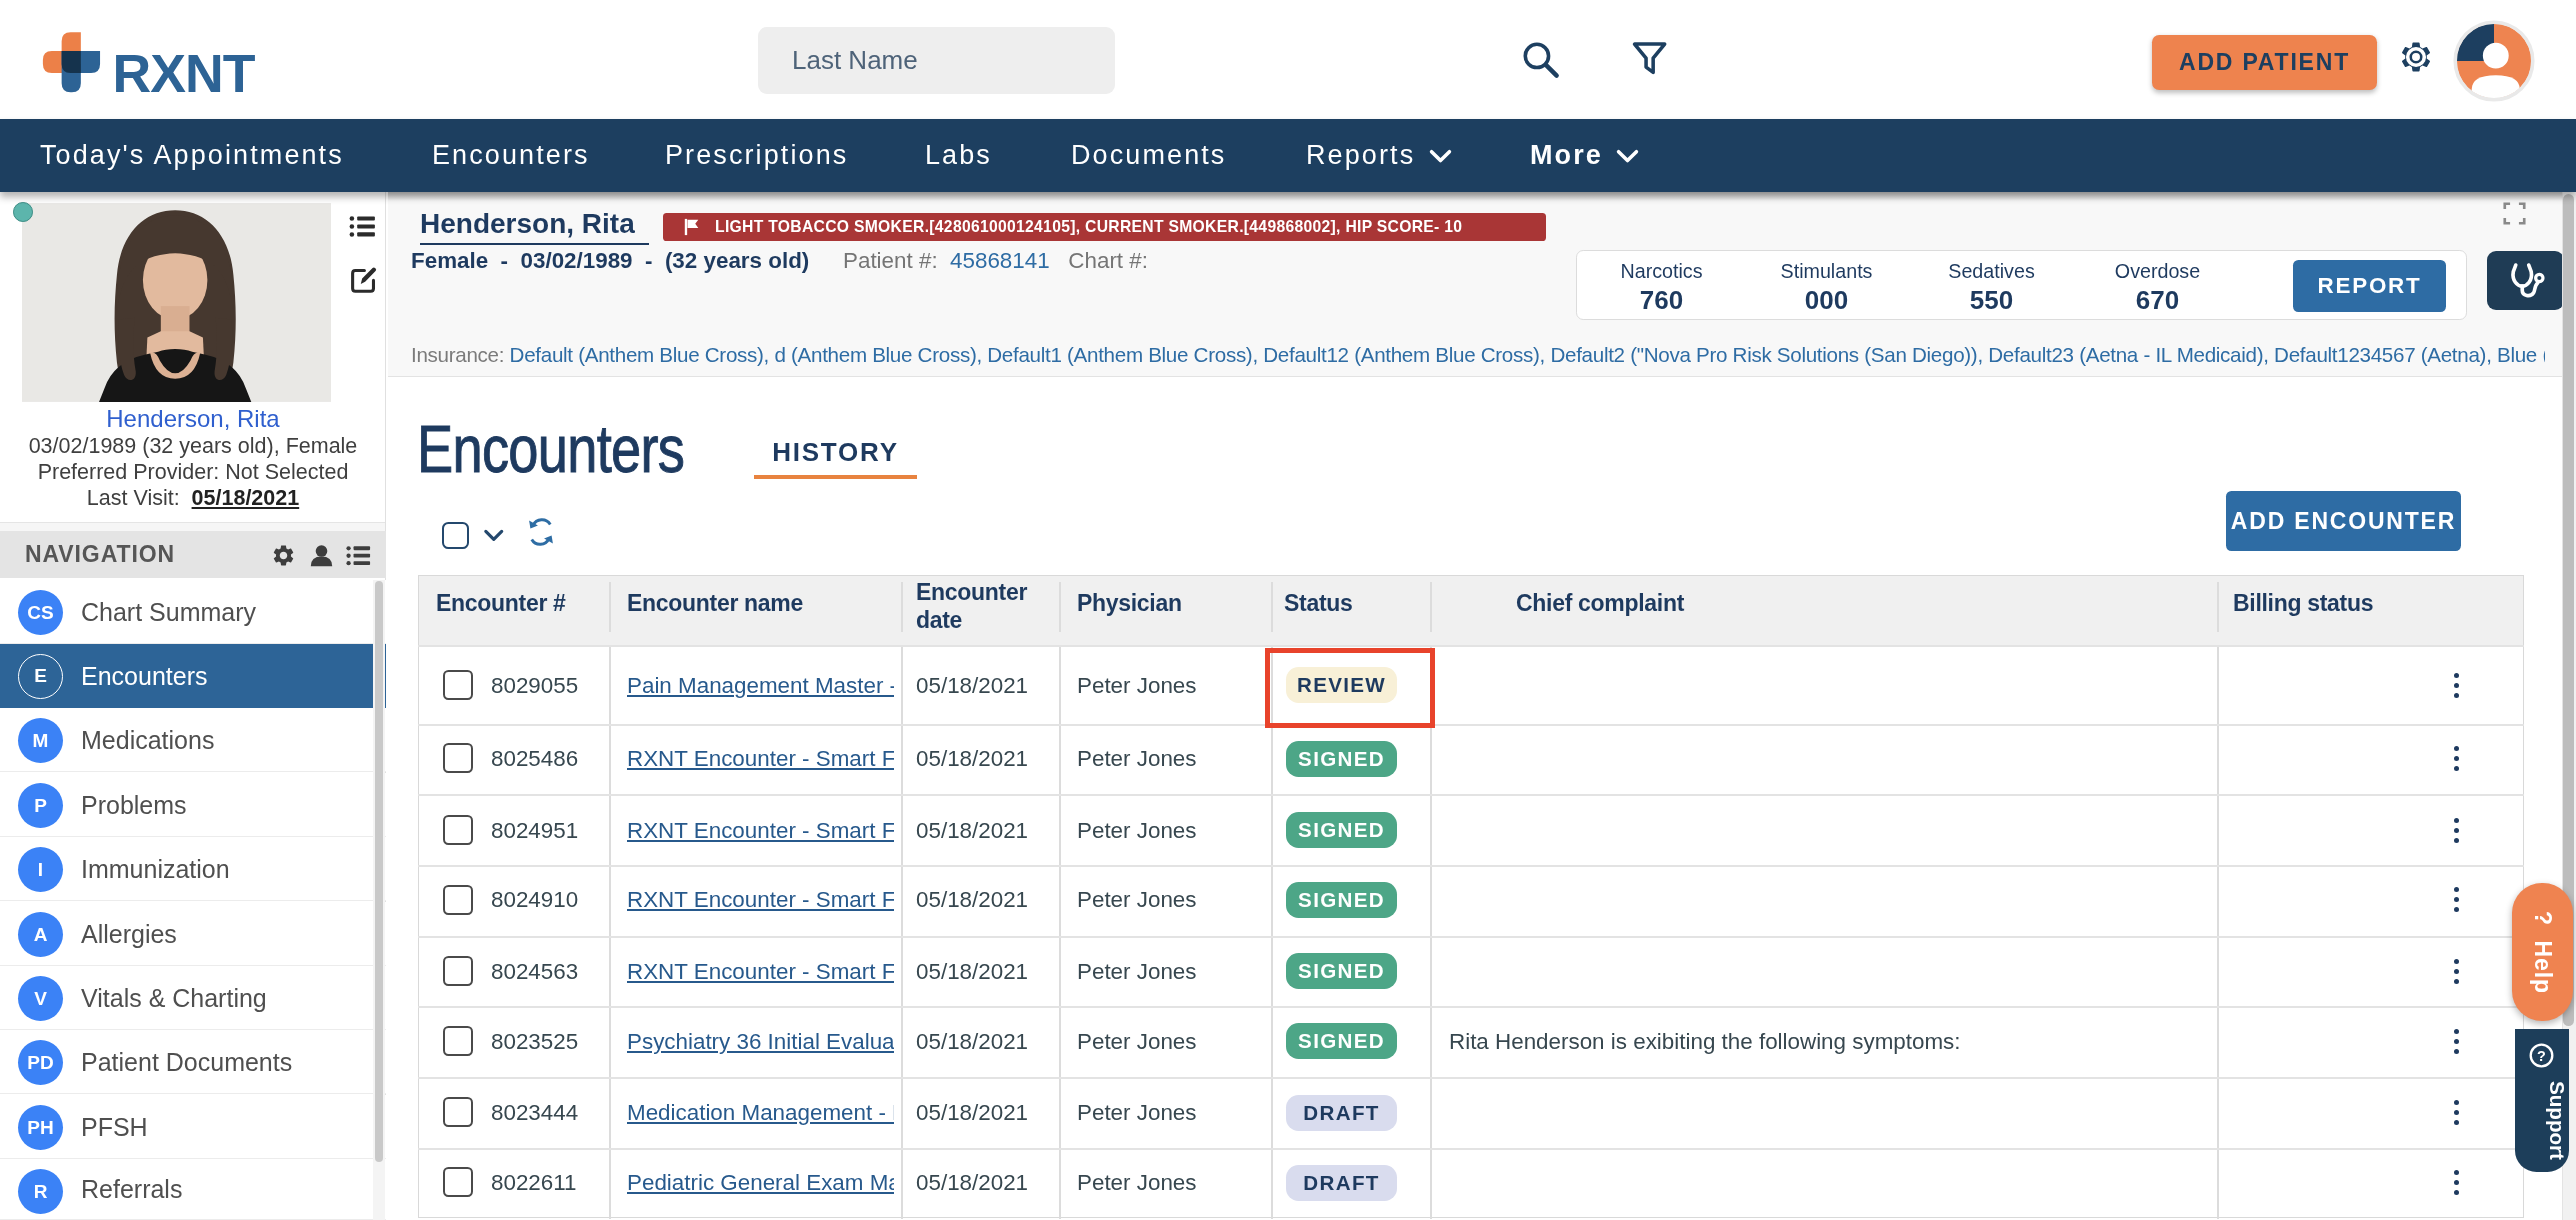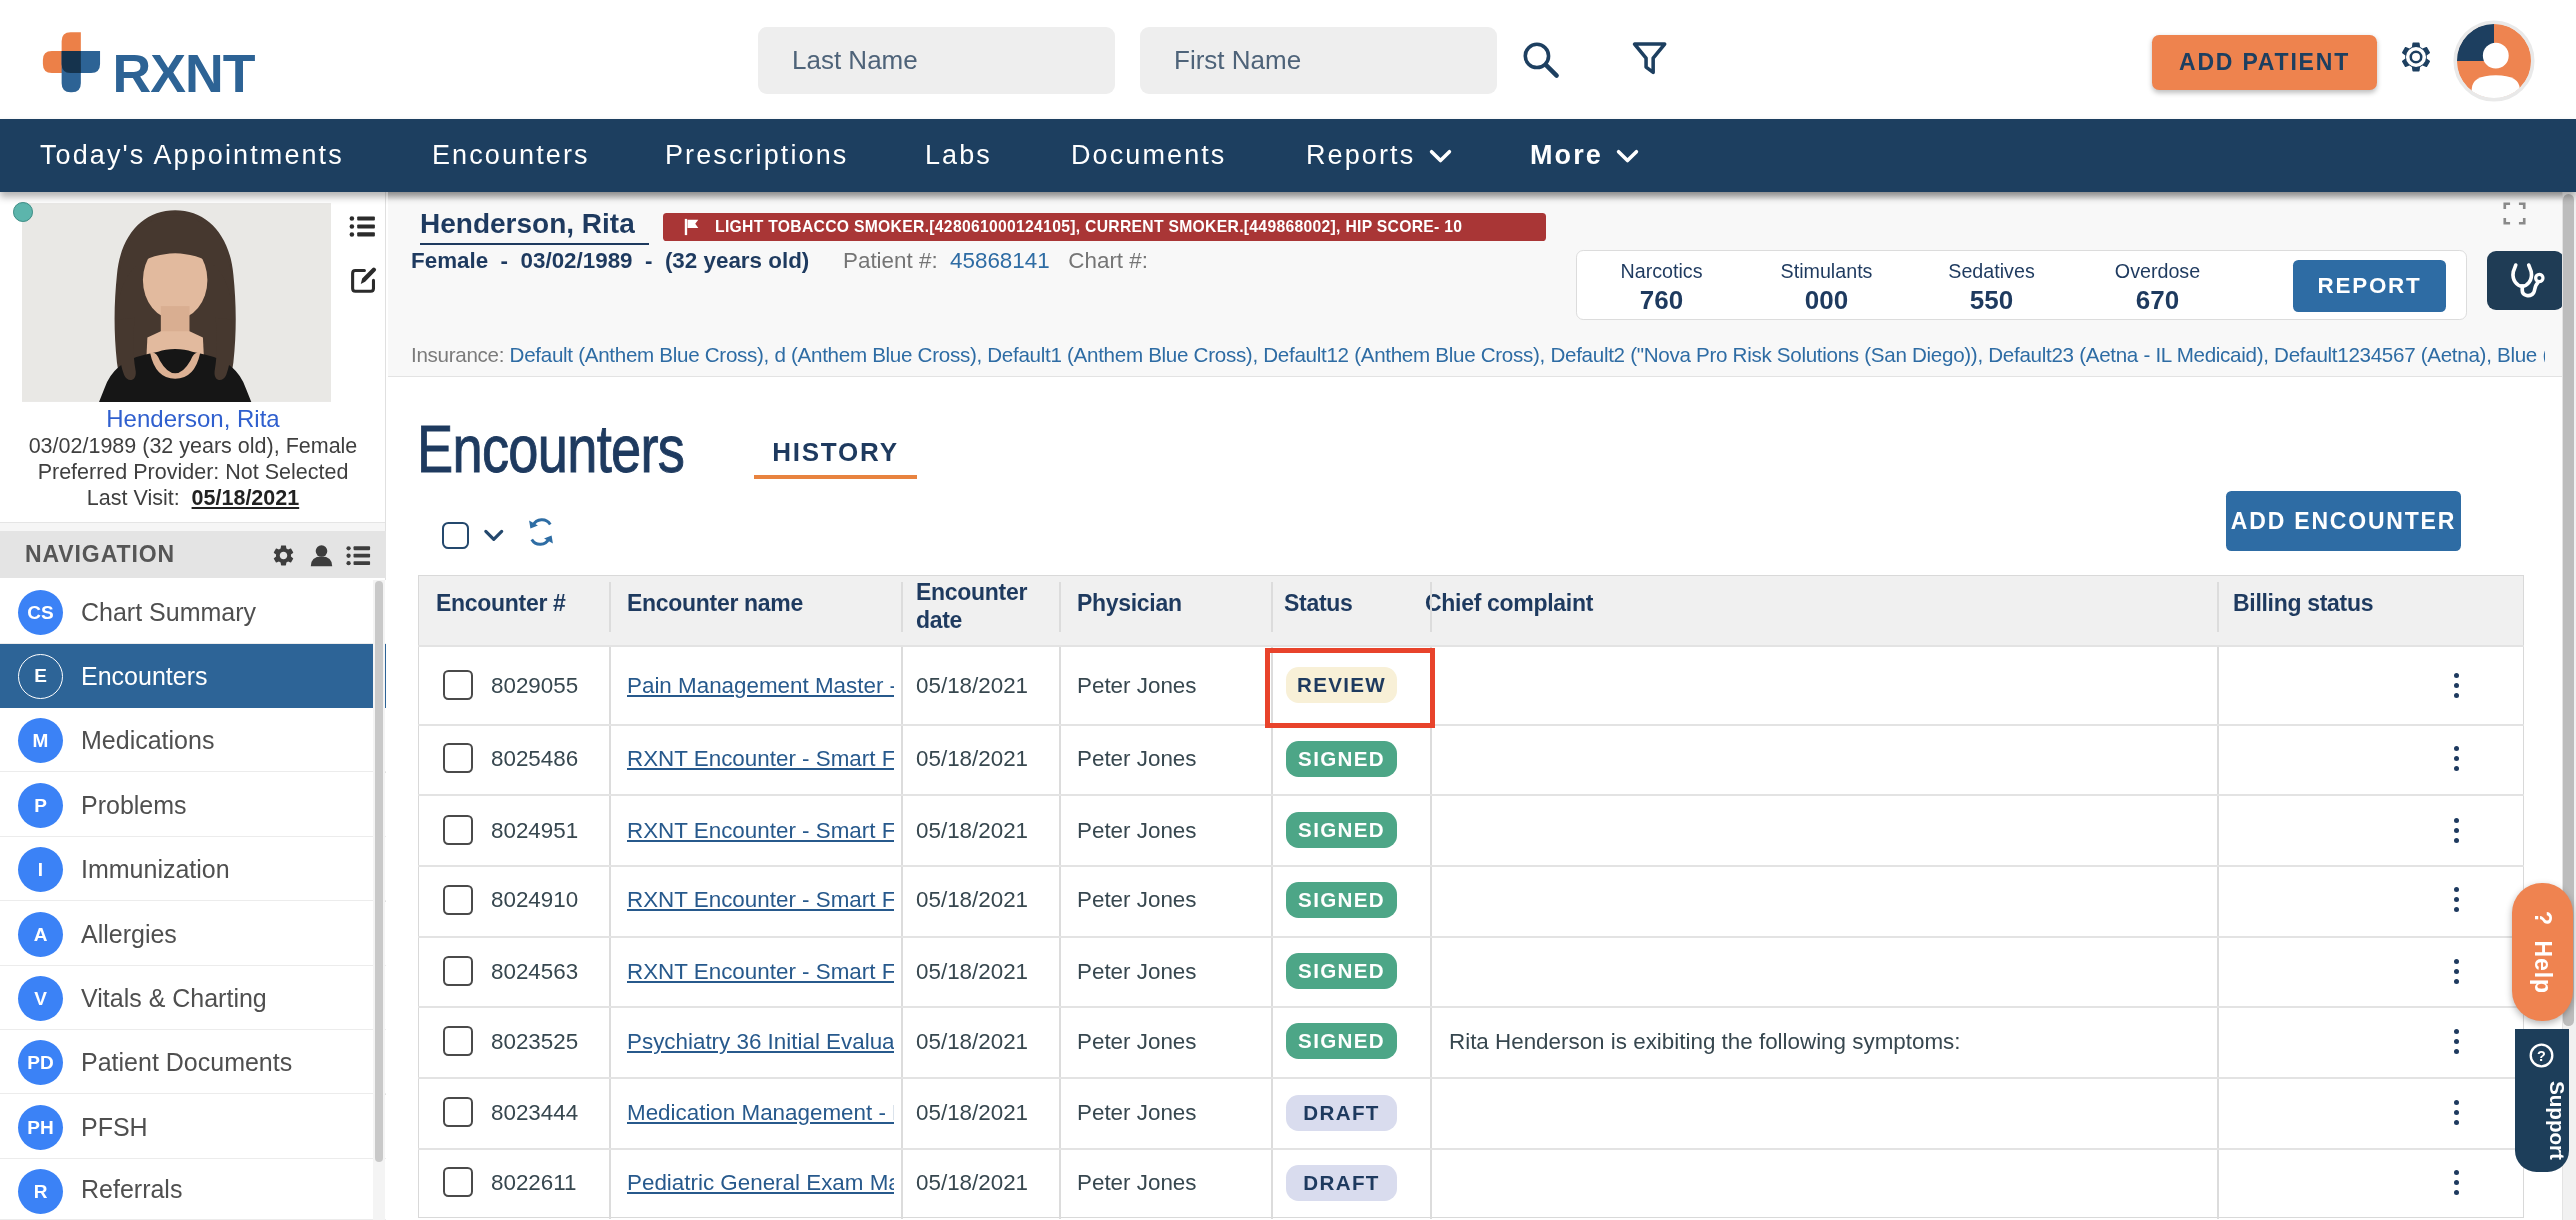--- a/index.html
+++ b/index.html
@@ -95,21 +95,20 @@
 <div id="app">
 
   <div class="abs topbar"></div>
   <svg class="abs" style="left:0px; top:0px;" width="268" height="103" viewBox="0 0 300 115">
     <path d="M79 36 Q69 36 69 46 L69 57 L58 57 Q48 57 48 67 L48 71.5 Q48 81.5 58 81.5 L90.5 81.5 L90.5 36 Z" fill="#ec8048"></path>
     <path d="M69 57 L112 57 L112 71.5 Q112 81.5 102 81.5 L90.5 81.5 L90.5 93 Q90.5 103 80.5 103 L79 103 Q69 103 69 93 Z" fill="#2d6395"></path>
     <path d="M69 57 L90.5 57 L90.5 81.5 L79 81.5 Q69 81.5 69 71.5 Z" fill="#15334d"></path>
     <text x="126" y="103" font-size="60" font-weight="bold" letter-spacing="-2" fill="#2d6395" font-family="Liberation Sans, sans-serif" textLength="158">RXNT</text>
   </svg>
   <div class="abs inp" style="left:758px;">Last Name</div>
-  <div class="abs inp" style="left:1140px;">First Name</div>
   <svg class="abs" style="left:1519px; top:38px;" width="43" height="43" viewBox="0 0 48 48">
     <circle cx="20" cy="20" r="13" fill="none" stroke="#1d3f60" stroke-width="4"></circle>
     <line x1="30" y1="30" x2="42" y2="42" stroke="#1d3f60" stroke-width="5" stroke-linecap="round"></line>
   </svg>
   <svg class="abs" style="left:1631px; top:41px;" width="39" height="38" viewBox="0 0 44 42">
     <path d="M4 3 h34 l-13 16 v16 l-8 -6 v-10 Z" fill="none" stroke="#1d3f60" stroke-width="4" stroke-linejoin="round"></path>
   </svg>
   <div class="abs addpat">ADD PATIENT</div>
   <svg class="abs" style="left:2398px; top:39px;" width="36" height="36" viewBox="0 0 24 24">
     <path fill="#1d3f60" d="M19.14 12.94c.04-.3.06-.61.06-.94 0-.32-.02-.64-.07-.94l2.03-1.58c.18-.14.23-.41.12-.61l-1.92-3.32c-.12-.22-.37-.29-.59-.22l-2.39.96c-.5-.38-1.03-.7-1.62-.94l-.36-2.54c-.04-.24-.24-.41-.48-.41h-3.84c-.24 0-.43.17-.47.41l-.36 2.54c-.59.24-1.13.57-1.62.94l-2.39-.96c-.22-.08-.47 0-.59.22L2.74 8.87c-.12.21-.08.47.12.61l2.03 1.58c-.05.3-.09.63-.09.94s.02.64.07.94l-2.03 1.58c-.18.14-.23.41-.12.61l1.92 3.32c.12.22.37.29.59.22l2.39-.96c.5.38 1.03.7 1.62.94l.36 2.54c.05.24.24.41.48.41h3.84c.24 0 .44-.17.47-.41l.36-2.54c.59-.24 1.13-.56 1.62-.94l2.39.96c.22.08.47 0 .59-.22l1.92-3.32c.12-.22.07-.47-.12-.61l-2.01-1.58z"></path>
@@ -312,21 +311,21 @@
   </svg>
   <div class="abs addenc">ADD ENCOUNTER</div>
 
   <div class="abs tbl"></div>
   <div class="abs thead"></div>
   <div class="abs th" style="left:436px; top:589px;">Encounter #</div>
   <div class="abs th" style="left:627px; top:589px;">Encounter name</div>
   <div class="abs th" style="left:916px; top:578px;">Encounter<br>date</div>
   <div class="abs th" style="left:1077px; top:589px;">Physician</div>
   <div class="abs th" style="left:1284px; top:589px;">Status</div>
-  <div class="abs th" style="left:1425px; top:589px;">Chief complaint</div>
+  <div class="abs th" style="left:1516px; top:589px;">Chief complaint</div>
   <div class="abs th" style="left:2233px; top:589px;">Billing status</div>
 
   <div class="vsep" style="left:609px; top:582px; height:50px;"></div>
   <div class="vsep" style="left:901px; top:582px; height:50px;"></div>
   <div class="vsep" style="left:1059px; top:582px; height:50px;"></div>
   <div class="vsep" style="left:1271px; top:582px; height:50px;"></div>
   <div class="vsep" style="left:1430px; top:582px; height:50px;"></div>
   <div class="vsep" style="left:2217px; top:582px; height:50px;"></div>
   <div class="row-border" style="left:418px; top:645px; width:2106px;"></div>
 

